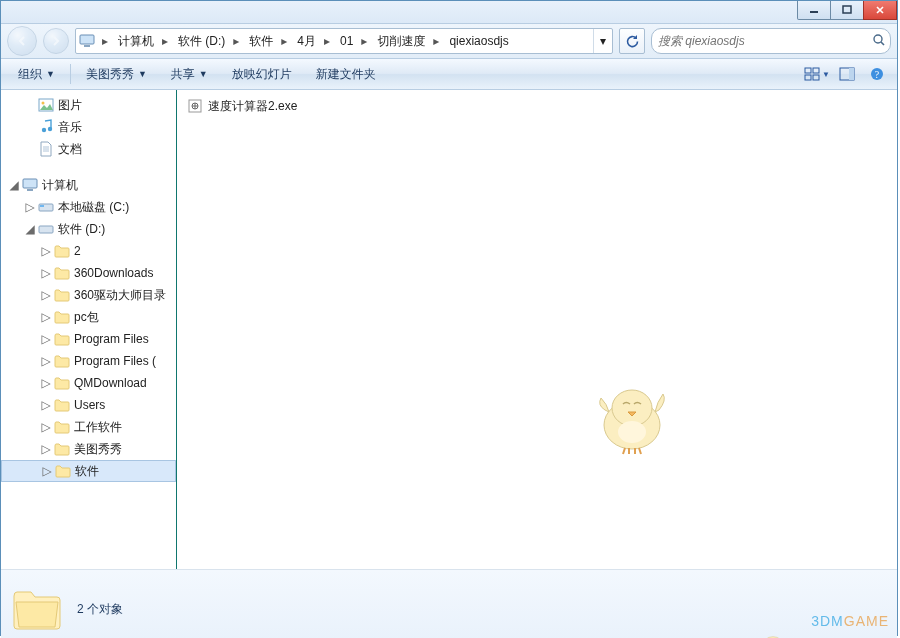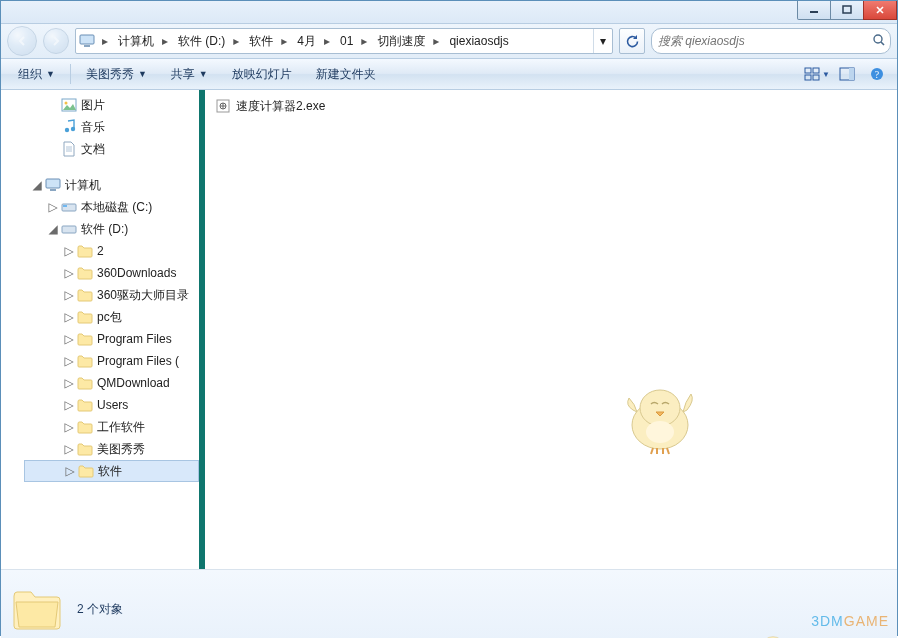--- a/index.html
+++ b/index.html
@@ -26,21 +26,21 @@
   .search-input{flex:1;border:none;outline:none;font-size:12px;font-style:italic;color:#888;background:transparent;}
   .search-icon{color:#4a6a8a;}
   
   .toolbar{height:30px;background:linear-gradient(#f4f9ff,#dfeaf6 48%,#d3e2f1 52%,#e9f2fb);border-bottom:1px solid #b8cde2;display:flex;align-items:center;padding:0 6px;gap:2px;}
   .tbtn{padding:0 10px;height:24px;display:flex;align-items:center;gap:4px;border:1px solid transparent;border-radius:2px;color:#1e3a5f;}
   .t-sep{width:1px;height:20px;background:#b8cde2;margin:0 2px;}
   .spacer{flex:1;}
   .view-icn{width:26px;height:22px;display:flex;align-items:center;justify-content:center;border:1px solid transparent;color:#2b5aa0;}
   
   .main{display:flex;height:479px;}
-  .side{width:175px;border-right:6px solid #0f766e;overflow:hidden;position:relative;background:#fff;margin-left:23px;}
+  .side{width:175px;border-right:1px solid #0f766e;overflow:hidden;position:relative;background:#fff;}
   .tree{padding:4px 0 0 0;}
   .node{display:flex;align-items:center;height:22px;white-space:nowrap;}
   .node.selected{background:#d8e8fa;border:1px solid #a8c5e2;height:20px;}
   .tw{display:inline-block;width:14px;text-align:center;color:#6b6b6b;font-size:12px;user-select:none;flex:0 0 14px;}
   .nic{width:18px;height:18px;display:flex;align-items:center;justify-content:center;margin-right:3px;flex:0 0 18px;}
   .ind0{padding-left:6px;}.ind1{padding-left:22px;}.ind2{padding-left:38px;}
   .content{flex:1;position:relative;background:#fff;}
   .filelist{position:absolute;left:6px;top:6px;}
   .fi{display:flex;align-items:center;height:20px;gap:5px;padding:0 4px;}
   .fi-icn{width:16px;height:16px;display:flex;align-items:center;justify-content:center;}

